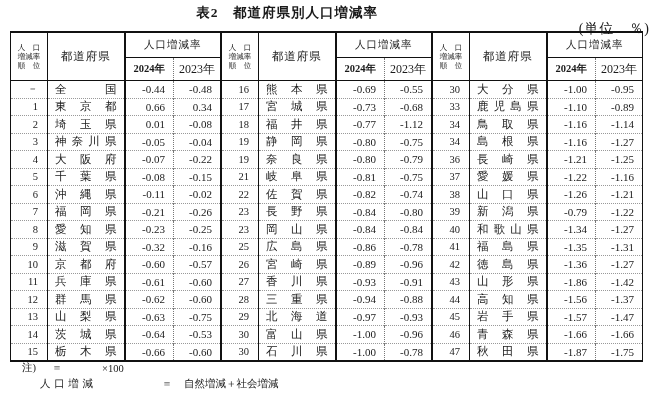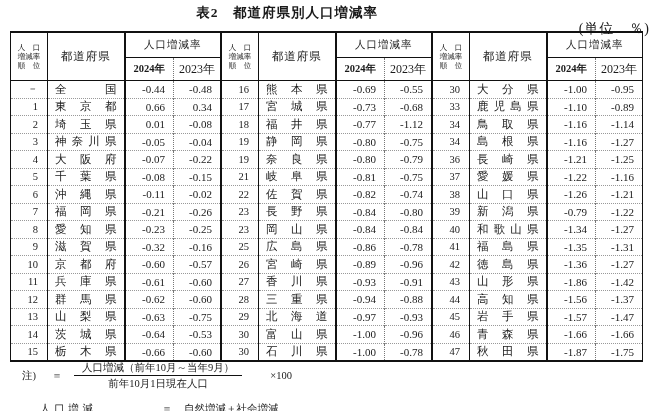--- a/index.html
+++ b/index.html
@@ -61,21 +61,21 @@
     position:absolute;top:361px;left:10px;width:630px;font-size:10.5px;
   }
   .note-row{display:flex;align-items:center;}
   .note-mark{flex:0 0 30px;padding-left:12px;box-sizing:border-box;}
   .note-label{flex:0 0 110px;letter-spacing:0.5px;}
   .note-eq{flex:0 0 34px;text-align:center;}
   .fraction{display:inline-block;text-align:center;line-height:13px;}
   .fraction .num{display:block;border-bottom:1px solid #111;padding:0 8px 1px 8px;}
   .fraction .den{display:block;padding-top:1px;}
   .note-mult{margin-left:28px;}
-  .note-row2{margin-top:12px;align-items:flex-end;}
+  .note-row2{margin-top:2px;align-items:flex-end;}
 </style>
 </head>
 <body>
 
 <div class="title">表2　都道府県別人口増減率</div>
 <div class="unit">(単位　％)</div>
 
 <div class="tables">
   <table class="grp">
     <colgroup>
@@ -441,24 +441,20 @@
           <td class="v23-cell">-1.75</td>
         </tr>
       </tbody>
   </table>
 </div>
 
 <div class="notes">
   <div class="note-row">
     <span class="note-mark">注)</span>
     <span class="note-eq">＝</span>
-    <span class="fraction">
-      <span class="num">人口増減（前年10月～当年9月）</span>
-      <span class="den">前年10月1日現在人口</span>
-    </span>
     <span class="note-mult">×100</span>
   </div>
   <div class="note-row note-row2">
     <span class="note-mark"></span>
     <span class="note-label">人 口 増 減</span>
     <span class="note-eq">＝</span>
     <span>自然増減＋社会増減</span>
   </div>
 </div>
 

